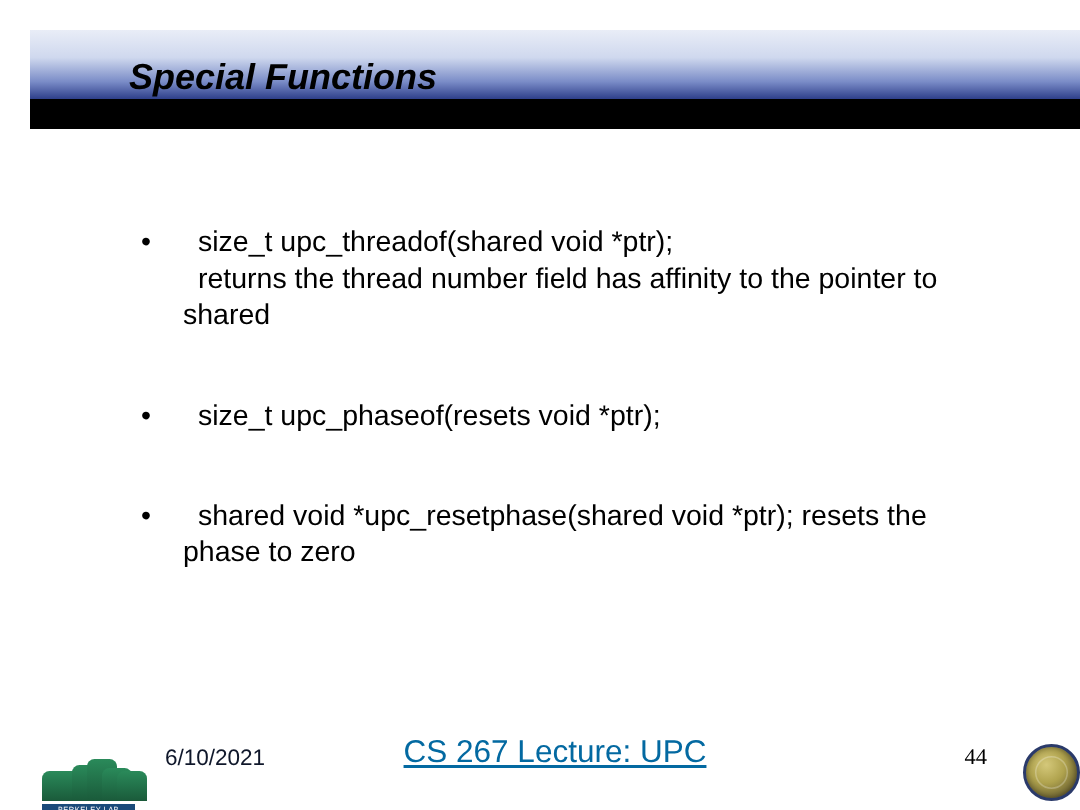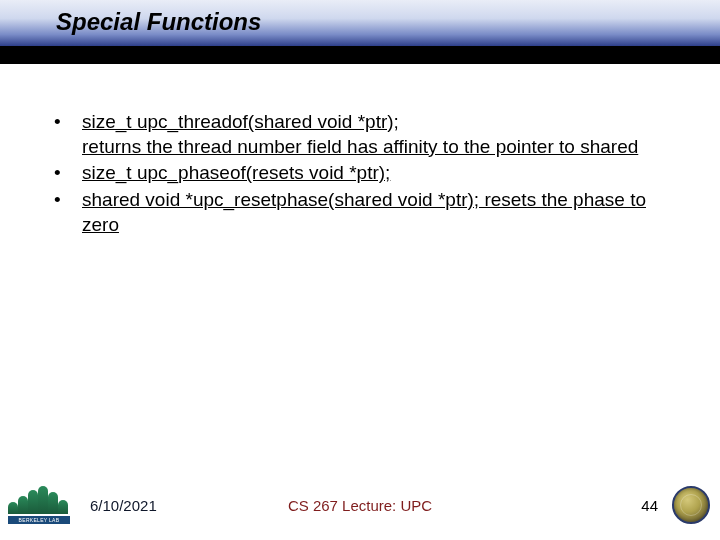--- a/index.html
+++ b/index.html
@@ -1,15 +1,15 @@
 <!DOCTYPE html>
 <html><head>
 <meta charset="utf-8">
 <style>
-  * { margin: 0; padding: 0; box-sizing: border-box; }
+  * { margin: 0; padding: 10px; box-sizing: border-box; }
   body {
     width: 720px;
     height: 540px;
     background: #ffffff;
     font-family: Arial, Helvetica, sans-serif;
     position: relative;
     overflow: hidden;
   }
   .header-area {
     position: relative;
@@ -51,21 +51,20 @@
   .bullet-item {
     display: flex;
     margin-bottom: 2px;
   }
   .bullet-dot {
     width: 28px;
     flex-shrink: 0;
   }
   .bullet-text {
     flex: 1;
-    text-decoration: underline;
   }
   .footer {
     position: absolute;
     bottom: 12px;
     left: 0;
     right: 0;
     height: 48px;
   }
   .logo-left {
     position: absolute;
@@ -102,29 +101,31 @@
     left: 90px;
     bottom: 14px;
     font-size: 15px;
     color: #0f172a;
   }
   .footer-center {
     position: absolute;
     left: 50%;
     transform: translateX(-50%);
     bottom: 14px;
-    font-size: 15px;
-    color: #7f1d1d;
+    font-size: 21px;
+    color: #0369a1;
+    text-decoration: underline;
   }
   .footer-pagenum {
     position: absolute;
     right: 62px;
     bottom: 14px;
     font-size: 15px;
     color: #000;
+    font-family: Liberation Serif, serif;
   }
   .seal {
     position: absolute;
     right: 10px;
     bottom: 4px;
     width: 38px;
     height: 38px;
     border-radius: 50%;
     background: radial-gradient(circle at 40% 35%, #d4c87a 0%, #b0a34e 40%, #6a6030 80%, #3a3418 100%);
     border: 2px solid #2a3a6a;

